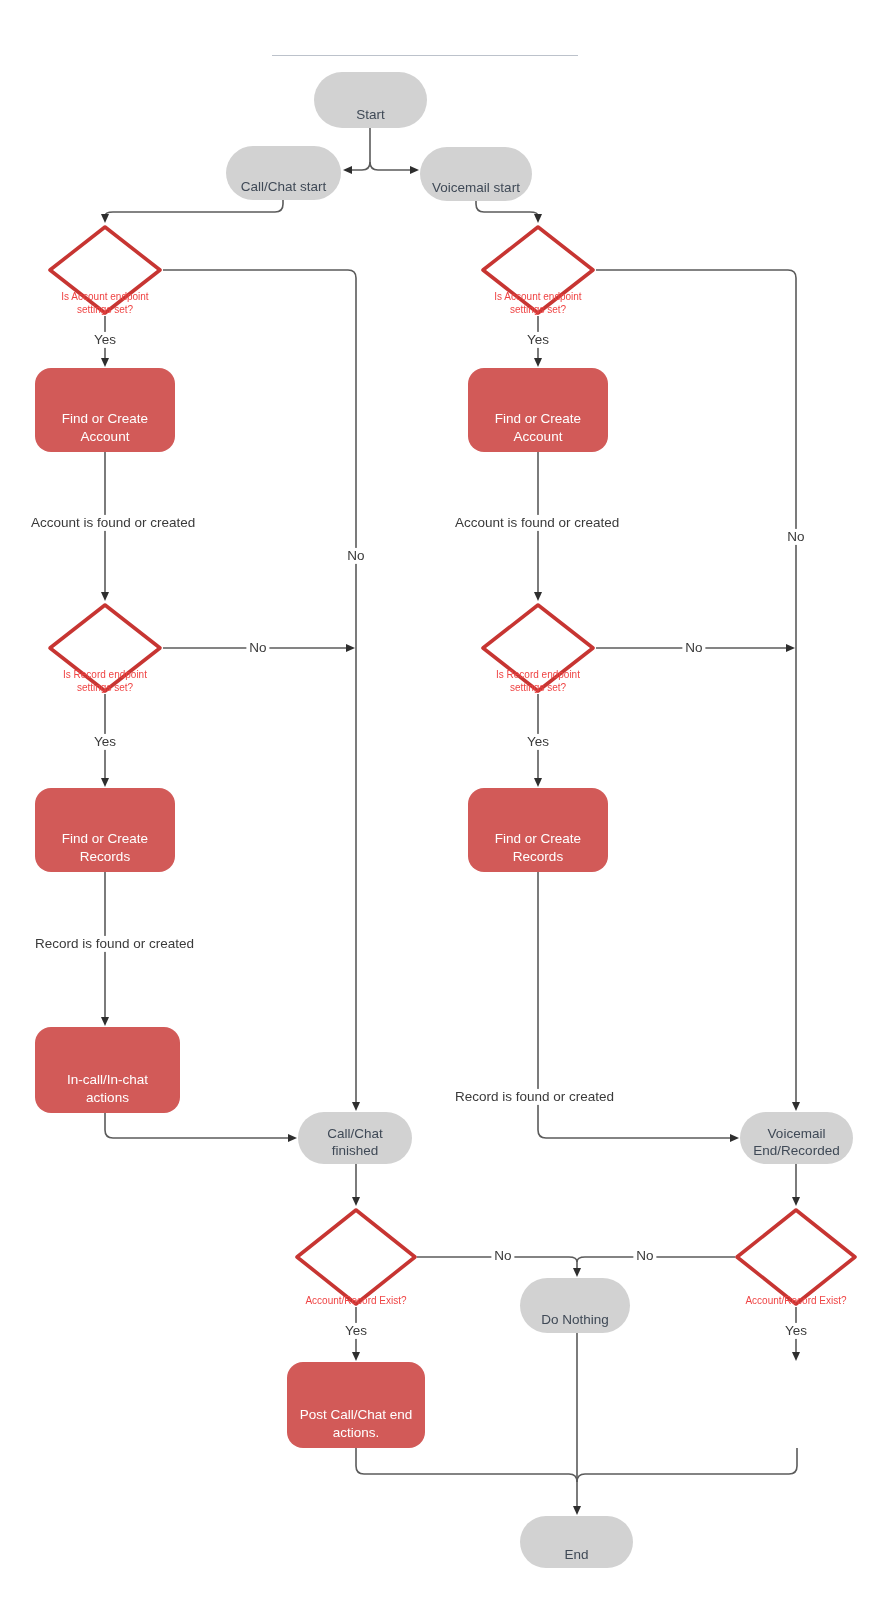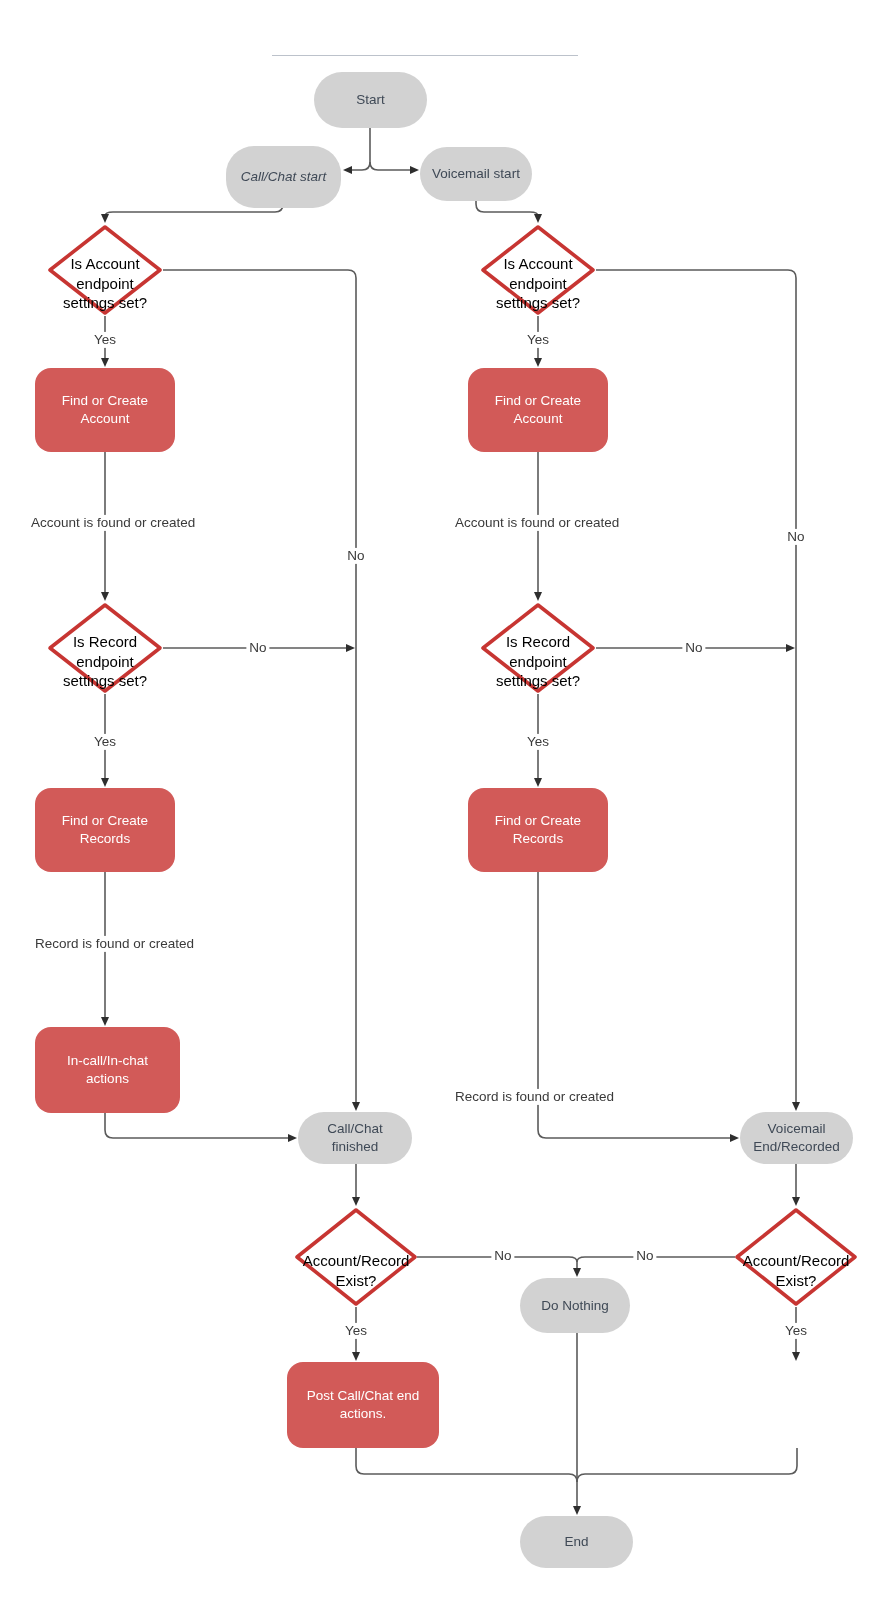--- a/index.html
+++ b/index.html
@@ -4,34 +4,34 @@
 <style>
   html,body{margin:0;padding:0;background:#ffffff;}
   #canvas{
     position:relative;
     width:894px;height:1600px;
     background:#ffffff;
     font-family:"Liberation Sans", sans-serif;
     overflow:hidden;
   }
   #edges{position:absolute;left:0;top:0;width:894px;height:1600px;}
-  .node{position:absolute;display:flex;align-items:center;justify-content:center;
+  .node{position:absolute;display:flex;align-items:flex-end;justify-content:center;
         text-align:center;box-sizing:border-box;}
   .terminator{
     background:#d2d2d2;border-radius:28px;
     color:#3f4956;font-size:13.5px;line-height:1.3;padding:4px 10px;
   }
   .process{
     background:#d25a58;border-radius:16px;
     color:#ffffff;font-size:13.5px;line-height:1.35;padding:6px 10px;
   }
   .decision{background:transparent;}
   .decision svg{position:absolute;left:0;top:0;width:100%;height:100%;}
   .decision .dtext{
-    position:relative;z-index:2;color:#000000;font-size:15px;line-height:1.3;
+    position:relative;z-index:2;color:#ef4444;font-size:10px;line-height:1.3;
     padding:0 8px;text-align:center;margin-top:27px;
   }
   .elabel{
     position:absolute;transform:translate(-50%,-50%);
     background:#ffffff;color:#3a3a3a;font-size:13.5px;line-height:1.2;
     padding:0 3px;white-space:nowrap;z-index:3;
   }
   .elabel.left-anchor{transform:translate(0,-50%);}
   .title{
     position:absolute;left:272px;top:28px;width:306px;text-align:center;
@@ -99,21 +99,21 @@
       <path d="M577,1333 V1508" marker-end="url(#arrow)"></path>
 
       <path d="M356,1448 V1466 Q356,1474 364,1474 H569 Q577,1474 577,1482"></path>
       <path d="M797,1448 V1466 Q797,1474 789,1474 H585 Q577,1474 577,1482"></path>
     </g>
   </svg>
 
   <div class="node terminator" style="left:314px;top:72px;width:113px;height:56px;">
     <span>Start</span>
   </div>
-  <div class="node terminator" style="left:226px;top:146px;width:115px;height:62px;font-style:italic;">
+  <div class="node terminator" style="left:226px;top:146px;width:115px;height:54px;">
     <span>Call/Chat start</span>
   </div>
   <div class="node terminator" style="left:298px;top:1112px;width:114px;height:52px;">
     <span>Call/Chat finished</span>
   </div>
   <div class="node terminator" style="left:420px;top:147px;width:112px;height:54px;">
     <span>Voicemail start</span>
   </div>
   <div class="node terminator" style="left:740px;top:1112px;width:113px;height:52px;">
     <span>Voicemail End/Recorded</span>
@@ -133,21 +133,21 @@
   </div>
   <div class="node process" style="left:35px;top:788px;width:140px;height:84px;">
     <span>Find or Create Records</span>
   </div>
   <div class="node process" style="left:468px;top:788px;width:140px;height:84px;">
     <span>Find or Create Records</span>
   </div>
   <div class="node process" style="left:35px;top:1027px;width:145px;height:86px;">
     <span>In-call/In-chat actions</span>
   </div>
-  <div class="node process" style="left:287px;top:1362px;width:152px;height:86px;">
+  <div class="node process" style="left:287px;top:1362px;width:138px;height:86px;">
     <span>Post Call/Chat end actions.</span>
   </div>
 
   <div class="node decision" style="left:47px;top:224px;width:116px;height:92px;">
     <svg viewBox="0 0 116 92">
       <polygon points="58,3 113,46 58,89 3,46" fill="#ffffff" stroke="#c73532" stroke-width="3.6" stroke-linejoin="round"></polygon>
     </svg>
     <span class="dtext">Is Account endpoint settings set?</span>
   </div>
   <div class="node decision" style="left:480px;top:224px;width:116px;height:92px;">

